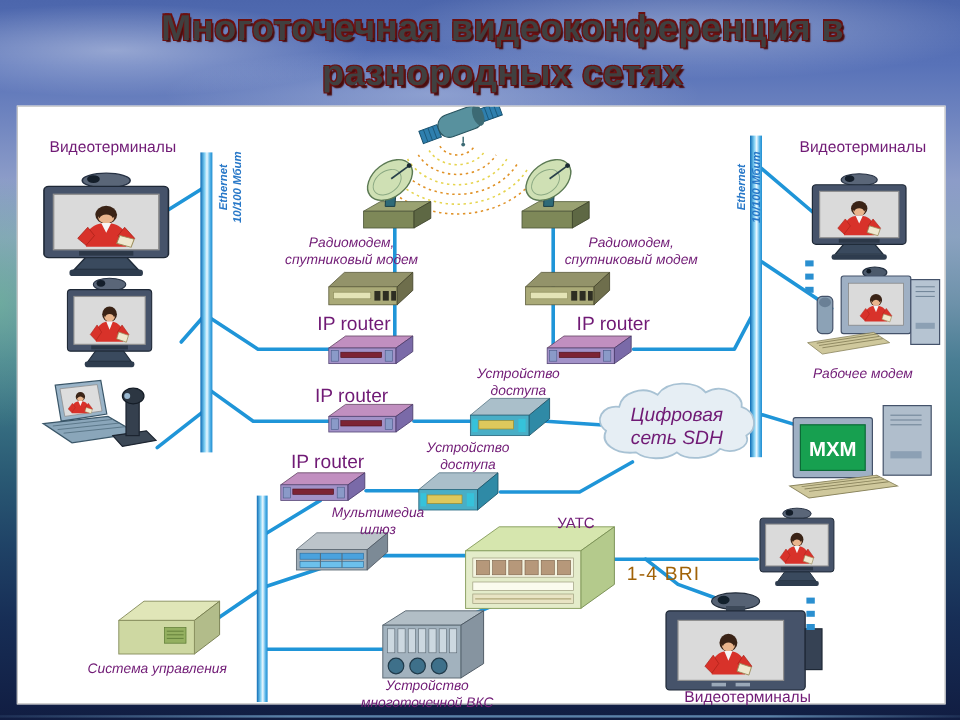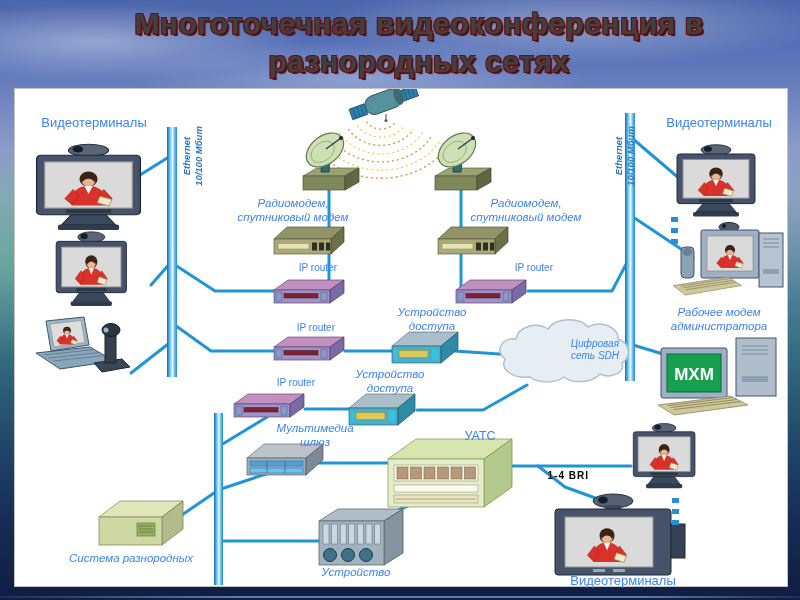--- a/index.html
+++ b/index.html
@@ -19,31 +19,31 @@
     color:#404040;
     text-shadow:-1px -1px 0 #6b1010, 1px -1px 0 #6b1010, -1px 1px 0 #6b1010, 2px 2px 1px #4a0c0c;
     margin-left:41px;
   }
   .panel{
     position:absolute;left:14px;top:88px;width:772px;height:497px;
     background:#ffffff;border:1px solid #c4c4c4;overflow:visible;
   }
   .panel svg{position:absolute;left:0;top:0;}
   .lbl{
-    position:absolute;color:#3b82f6;font-size:11.5px;line-height:1.18;text-align:center;
+    position:absolute;color:#701a75;font-size:11.5px;line-height:1.18;text-align:center;
   }
   .lbl div{white-space:nowrap;font-style:italic;}
   .fs13{font-size:13px;}
-  .fs12{font-size:10px;text-align:right;}
+  .fs12{font-size:16px;}
   .eth{
     position:absolute;width:74px;transform:rotate(-90deg);transform-origin:0 0;
     font-style:italic;font-weight:bold;font-size:9.5px;line-height:1.25;
     color:#2878c8;text-align:center;
   }
-  .blue{color:#000000;letter-spacing:1px;font-weight:bold;}
+  .blue{color:#a16207;letter-spacing:1px;}
   .waterline{
     position:absolute;left:0;top:596px;width:800px;height:2px;
     background:linear-gradient(90deg, rgba(140,200,240,0.1), rgba(150,210,250,0.55) 30%, rgba(150,210,250,0.55) 80%, rgba(140,200,240,0.1));
   }
 </style>
 </head>
 <body>
 
 <div class="title">
   <div>Многоточечная видеоконференция в</div>
@@ -351,28 +351,28 @@
   <div class="lbl" style="left:244px;top:333px;width:112px;">
     <div>Мультимедиа</div>
     <div>шлюз</div>
   </div>
 
   <div class="lbl" style="left:428px;top:340px;width:74px;font-size:12.5px;">УАТС</div>
   <div class="lbl fs12 blue" style="left:502px;top:381px;width:72px;">1-4 BRI</div>
 
   <div class="lbl" style="left:628px;top:217px;width:152px;">
     <div>Рабочее модем</div>
-    <div>администратора</div>
   </div>
 
   <div class="lbl" style="left:32px;top:463px;width:168px;">
-    <div>Система разнородных</div>
+    <div>Система управления</div>
   </div>
 
   <div class="lbl" style="left:264px;top:477px;width:154px;">
     <div>Устройство</div>
+    <div>многоточечной ВКС</div>
   </div>
 
   <div class="lbl fs13" style="left:538px;top:484px;width:140px;">Видеотерминалы</div>
 
 </div>
 
 <div class="waterline"></div>
 
 </body></html>

